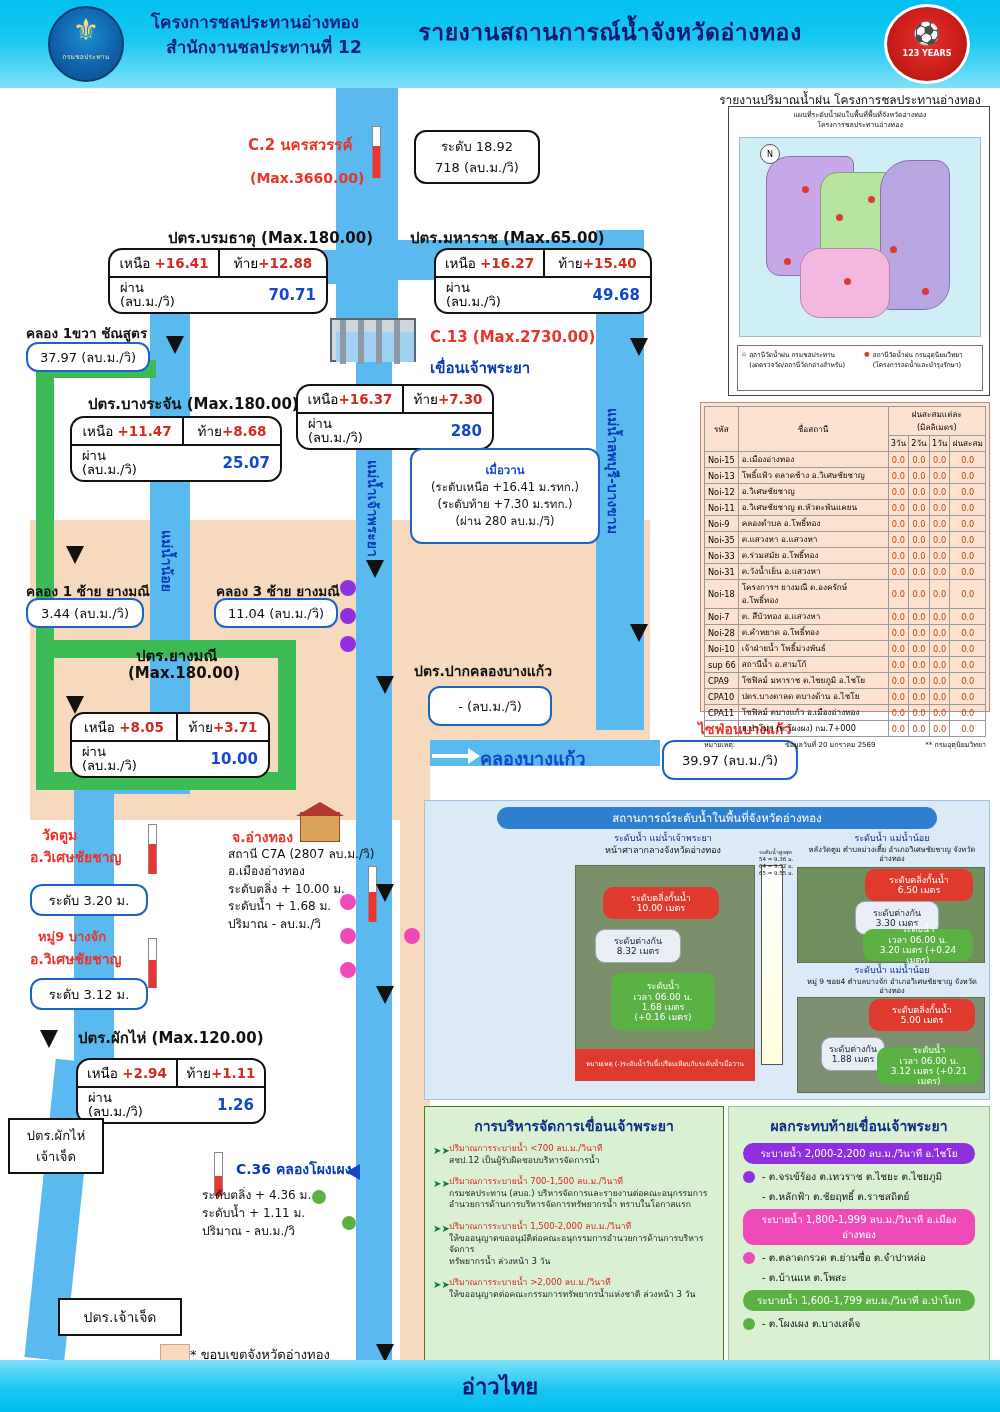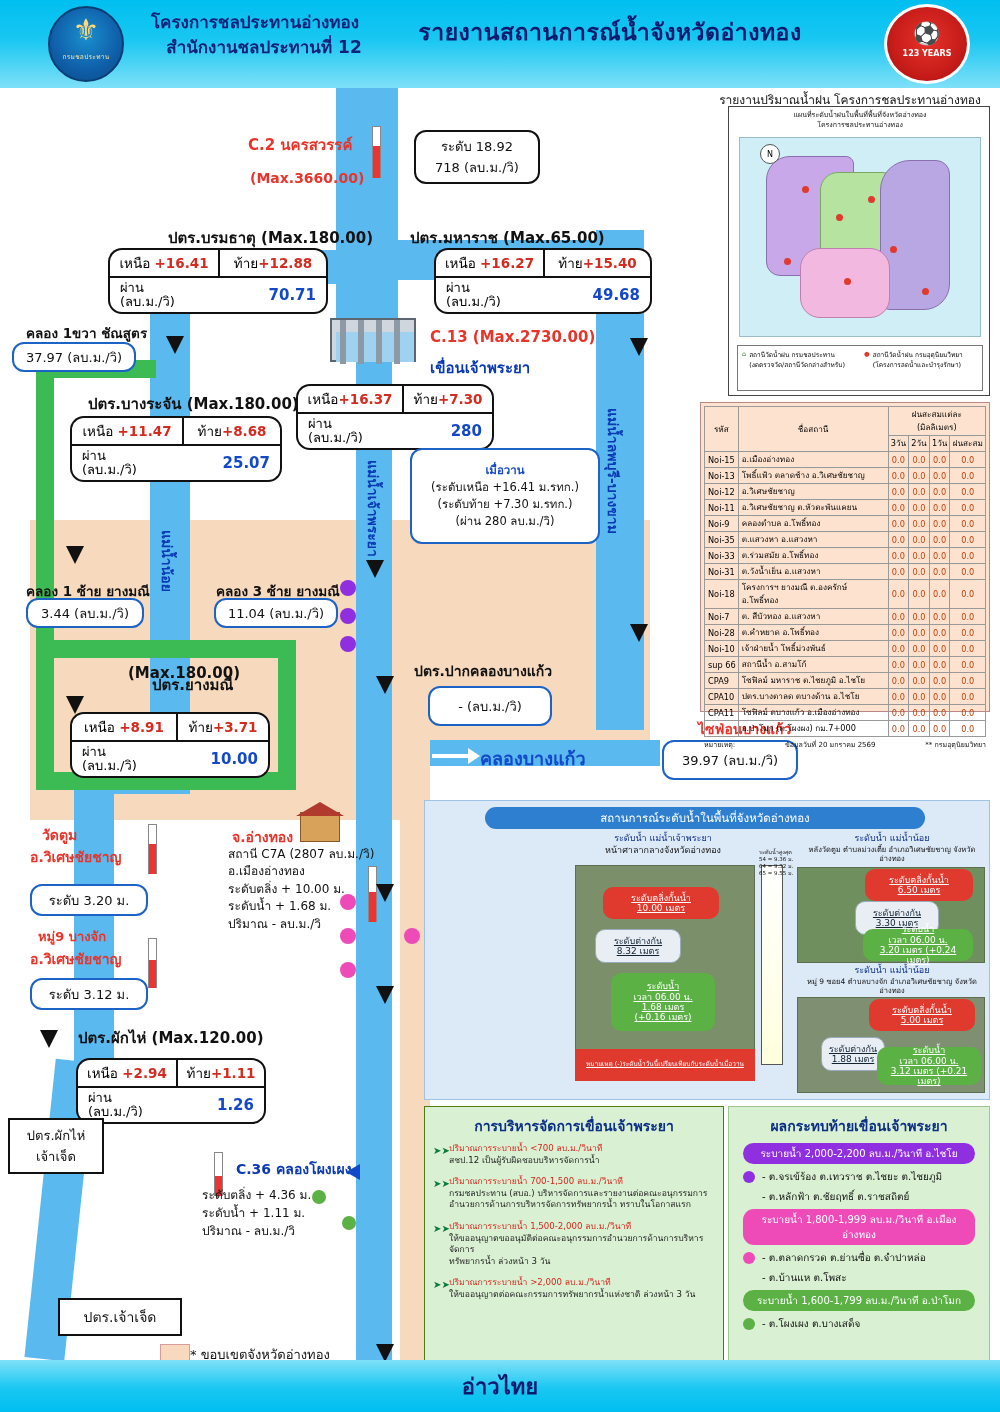--- a/index.html
+++ b/index.html
@@ -95,29 +95,29 @@
   table.rain th { background: #fde3cf; font-weight: normal; }
   table.rain td.num { text-align: center; color: #c2410c; }
   table.rain td.nm { text-align: left; padding-left: 3px; }
   table.rain td.cd { text-align: left; padding-left: 3px; }
 
   .photo-panel {
     position: absolute; left: 424px; top: 800px; width: 566px; height: 300px;
     background: #dce9f7; border: 1px solid #9ec3e6;
   }
   .panel-title {
-    position: absolute; left: 60px; top: 6px; width: 440px; height: 22px;
+    position: absolute; left: 72px; top: 6px; width: 440px; height: 22px;
     background: #2f7fd1; border-radius: 11px; color: #fff; font-size: 11.5px;
     display: flex; align-items: center; justify-content: center;
   }
   .ph { position: absolute; background: #7b8f6a; border: 1px solid #5d6f50; }
   .pill {
     position: absolute; border-radius: 10px; color: #fff; font-size: 9px;
     display: flex; align-items: center; justify-content: center; text-align: center;
-    padding: 16px 4px; line-height: 1.15; text-decoration: underline;
+    padding: 16px 4px; line-height: 1.15;
   }
   .pill.red { background: #e03a2f; }
   .pill.green { background: #5bb143; }
   .pill.grey { background: #e8eef4; color: #123; border: 1px solid #9ab; }
 
   .mgmt {
     position: absolute; left: 424px; top: 1106px; width: 300px; height: 268px;
     background: #d9f0d2; border: 1px solid #4d7c0f;
   }
   .impact {
@@ -248,21 +248,21 @@
           <span class="val-red">+15.40</span>
       </div>
     </div>
     <div class="bottom">
       <span class="lbl">ผ่าน<br>(ลบ.ม./วิ)</span>
       <span class="val-blue" style="font-size:15px;">49.68</span>
     </div>
   </div>
 
   <div class="label-black" style="left:26px; top:322px; font-size:13.5px;">คลอง 1ขวา ชัณสูตร</div>
-  <div class="box rbox blue-b" style="left:12px; top:342px; width:124px; height:30px; font-size:13px;">37.97 (ลบ.ม./วิ)</div>
+  <div class="box rbox blue-b" style="left:26px; top:342px; width:124px; height:30px; font-size:13px;">37.97 (ลบ.ม./วิ)</div>
 
   <div style="position:absolute; left:330px; top:318px; width:86px; height:44px; background:#cfd6dd; border:2px solid #5b6670;">
     <div style="position:absolute; left:4px; top:12px; width:78px; height:30px; background:#9ed2f0;"></div>
     <div style="position:absolute; left:8px; top:0; width:6px; height:44px; background:#8d99a5;"></div>
     <div style="position:absolute; left:26px; top:0; width:6px; height:44px; background:#8d99a5;"></div>
     <div style="position:absolute; left:44px; top:0; width:6px; height:44px; background:#8d99a5;"></div>
     <div style="position:absolute; left:62px; top:0; width:6px; height:44px; background:#8d99a5;"></div>
   </div>
   <div class="label-red" style="left:430px; top:328px;">C.13 (Max.2730.00)</div>
   <div class="label-blue" style="left:430px; top:356px;">เขื่อนเจ้าพระยา</div>
@@ -307,26 +307,26 @@
       <span class="val-blue" style="font-size:15px;">25.07</span>
     </div>
   </div>
 
   <div class="label-black" style="left:26px; top:580px; font-size:13.5px;">คลอง 1 ซ้าย ยางมณี</div>
   <div class="box rbox blue-b" style="left:26px; top:598px; width:118px; height:30px; font-size:13px;">3.44 (ลบ.ม./วิ)</div>
 
   <div class="label-black" style="left:216px; top:580px; font-size:13.5px;">คลอง 3 ซ้าย ยางมณี</div>
   <div class="box rbox blue-b" style="left:214px; top:598px; width:124px; height:30px; font-size:13px;">11.04 (ลบ.ม./วิ)</div>
 
-  <div class="gate-title" style="left:152px; top:644px;margin-top:29px;">ปตร.ยางมณี</div>
+  <div class="gate-title" style="left:136px; top:644px;">ปตร.ยางมณี</div>
   <div class="gate-title" style="left:128px; top:664px;">(Max.180.00)</div>
   <div class="stcard" style="left:70px; top:712px; width:200px;">
     <div class="top">
       <div class="cell" style="width:106px;">
-        <span>เหนือ</span>&nbsp;<span class="val-red">+8.91</span>
+        <span>เหนือ</span>&nbsp;<span class="val-red">+8.05</span>
       </div>
       <div class="cell" style="width:94px;">
         <span>ท้าย</span>
           <span class="val-red">+3.71</span>
       </div>
     </div>
     <div class="bottom">
       <span class="lbl">ผ่าน<br>(ลบ.ม./วิ)</span>
       <span class="val-blue" style="font-size:15px;">10.00</span>
     </div>

